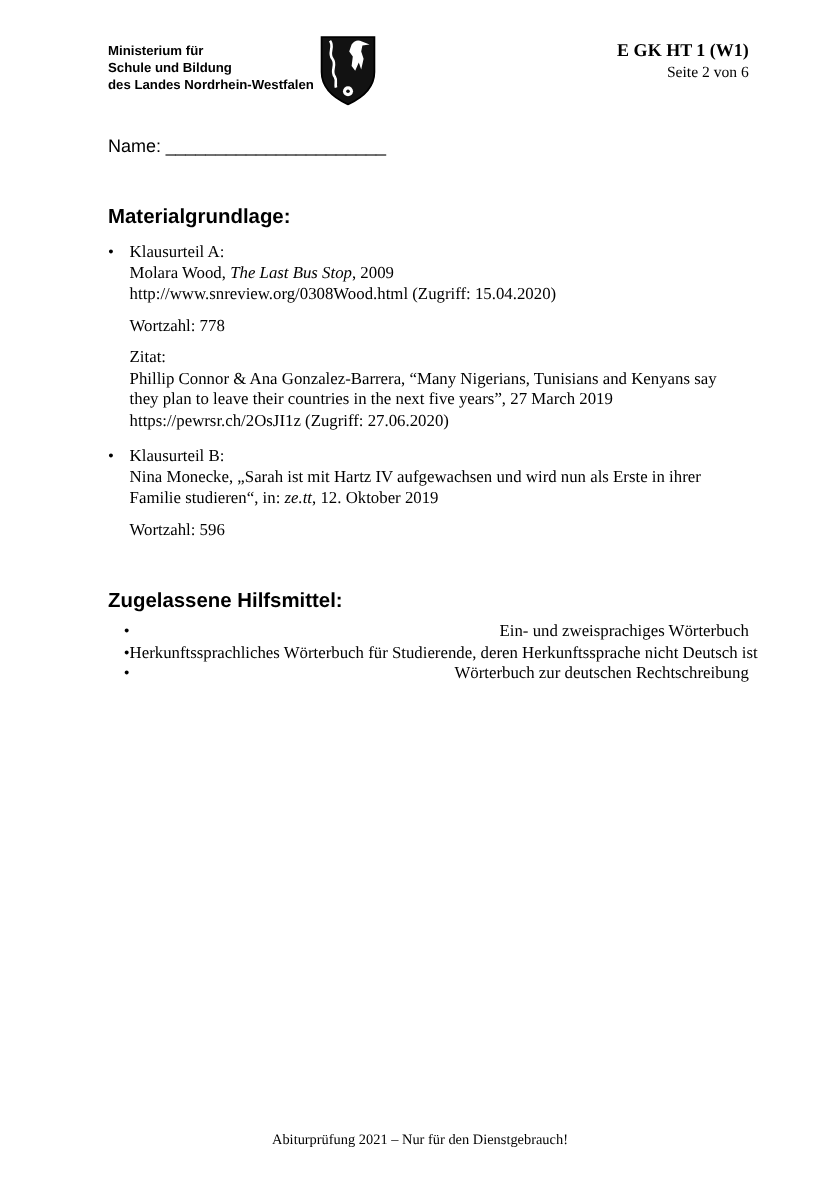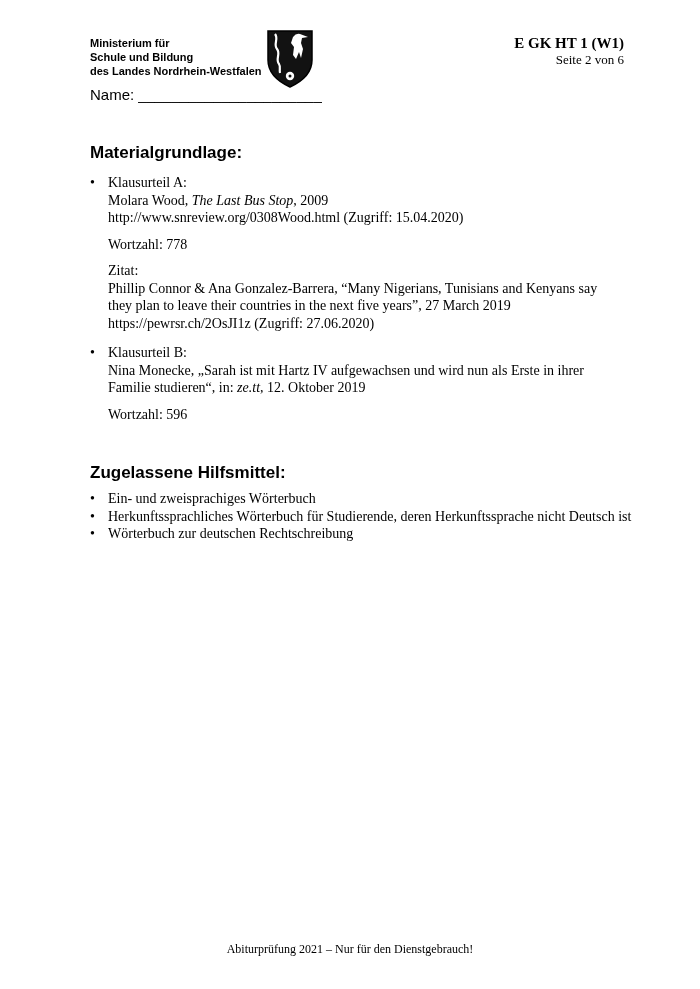--- a/index.html
+++ b/index.html
@@ -27,40 +27,41 @@
   .coat { position: absolute; left: 266px; top: 30px; width: 48px; height: 58px; }
   .exam-info {
     margin-left: auto; text-align: right;
     font-family: Liberation Serif, serif;
     padding-top: 5px;
   }
   .exam-code { font-size: 15px; font-weight: bold; line-height: 17px; }
   .page-number { font-size: 13px; line-height: 16px; text-align: right; }
   
   .name-row {
+    margin-top: 28px;
     font-family: "Liberation Sans", sans-serif;
     font-size: 15px;
   }
   .name-label { margin-right: 4px; }
   
   .heading {
     font-family: Liberation Sans, sans-serif;
     font-size: 17px; font-weight: bold;
     margin: 40px 0 0 0; line-height: 19px;
   }
   .heading-2 { margin-top: 40px; }
   
   .bullet-item { display: flex; margin-top: 12px; font-size: 14px; line-height: 17.5px; }
   .bullet { width: 18px; flex: none; }
   .bullet::before { content: "\2022"; }
   .bullet-content { flex: 1; min-width: 0; }
   .line { margin: 0; }
   .gap { margin-top: 9px; }
   .hilfsmittel-list { margin-top: 8px; }
-  .hilfsmittel-list .bullet-item { margin-top: 0; }
+  .hilfsmittel-list .bullet-item { margin-top: 0; text-align: right; }
   .hilfsmittel-list .bullet-content { white-space: nowrap; }
   i { font-style: italic; }
   
   .doc-footer {
     position: absolute; left: 0; right: 0; bottom: 32px;
     text-align: center; font-size: 12px;
   }
 </style>
 </head>
 <body>

